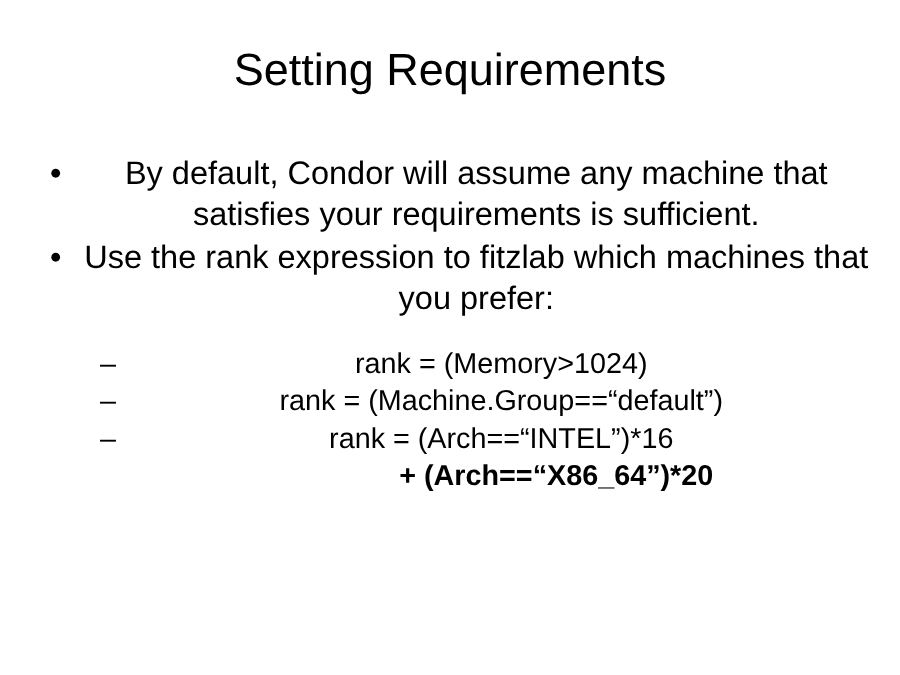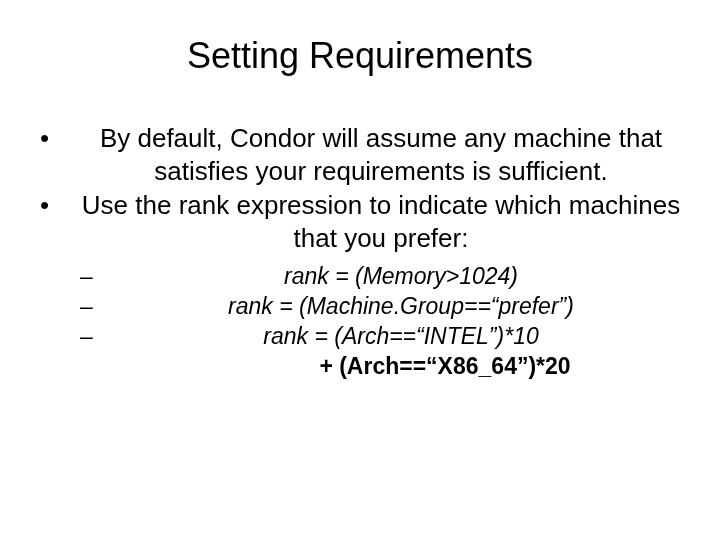--- a/index.html
+++ b/index.html
@@ -37,22 +37,21 @@
     .bullet-item::before {
       content: "•";
       position: absolute;
       left: 15px;
       top: 0;
       font-size: 26px;
     }
     .sub-list {
       list-style: none;
       padding-left: 0;
-      margin-top: 8px;
-      font-style: italic;
+      margin-top: 22px;
     }
     .sub-item {
       font-size: 23px;
       line-height: 1.3;
       padding-left: 82px;
       position: relative;
     }
     .sub-item::before {
       content: "–";
       position: absolute;
@@ -67,21 +66,21 @@
       font-weight: bold;
     }
   </style>
 </head>
 <body>
 
 <h1 class="title">Setting Requirements</h1>
 
 <ul class="bullet-list">
   <li class="bullet-item">By default, Condor will assume any machine that satisfies your requirements is sufficient.</li>
-  <li class="bullet-item">Use the rank expression to indicate which machines that you prefer:</li>
+  <li class="bullet-item">Use the rank expression to fitzlab which machines that you prefer:</li>
 </ul>
 
 <ul class="sub-list">
   <li class="sub-item">rank = (Memory&gt;1024)</li>
-  <li class="sub-item">rank = (Machine.Group==“prefer”)</li>
-  <li class="sub-item">rank = (Arch==“INTEL”)*10</li>
+  <li class="sub-item">rank = (Machine.Group==“default”)</li>
+  <li class="sub-item">rank = (Arch==“INTEL”)*16</li>
 </ul>
 <div class="sub-continuation">+ (Arch==“X86_64”)*20</div>
 
 </body></html>

